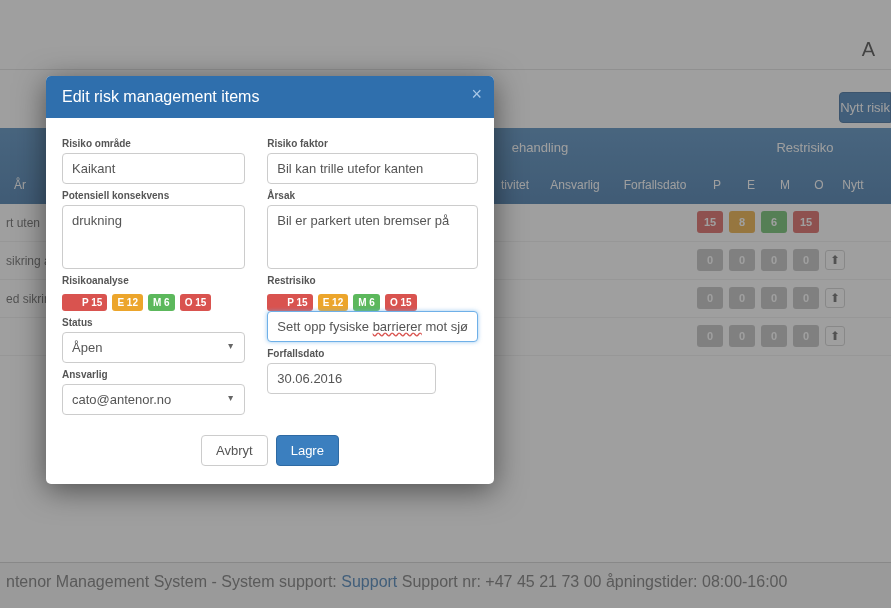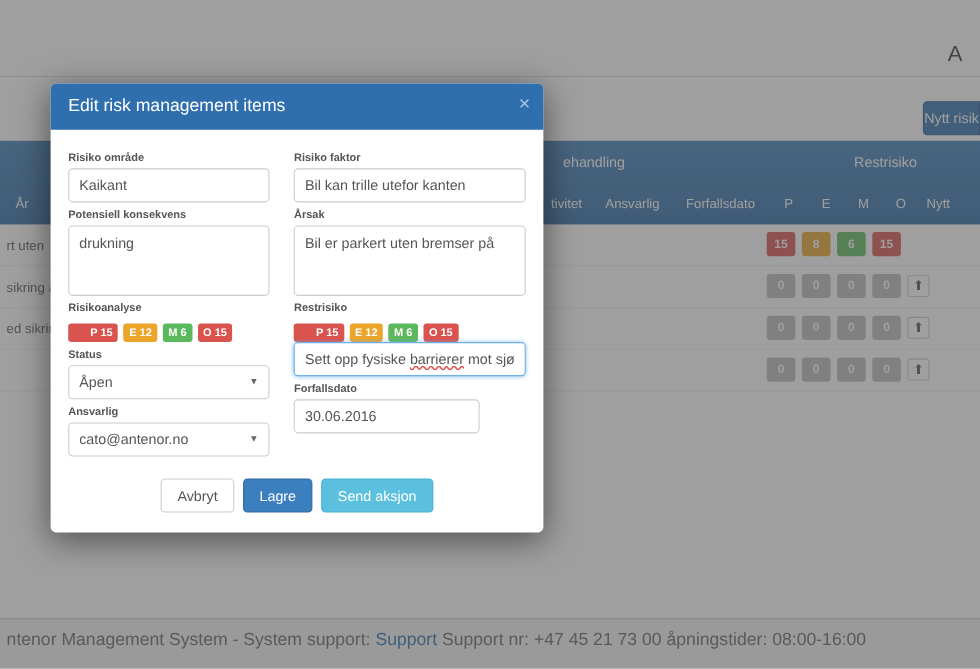--- a/index.html
+++ b/index.html
@@ -173,15 +173,14 @@
       <div class="inp focus" style="white-space:nowrap;">
         <span>Sett opp fysiske </span><span class="underline">barrierer</span><span> mot sjø</span>
       </div>
       <div class="lbl">Forfallsdato</div>
       <input class="inp" style="width: 80%;" value="30.06.2016">
     </div>
   </div>
   <div class="modal-ft">
     <button class="btn btn-def">Avbryt</button>
     <button class="btn btn-pri">Lagre</button>
-    <button class="btn btn-info">Send aksjon</button>
   </div>
 </div>
 
 </body></html>

